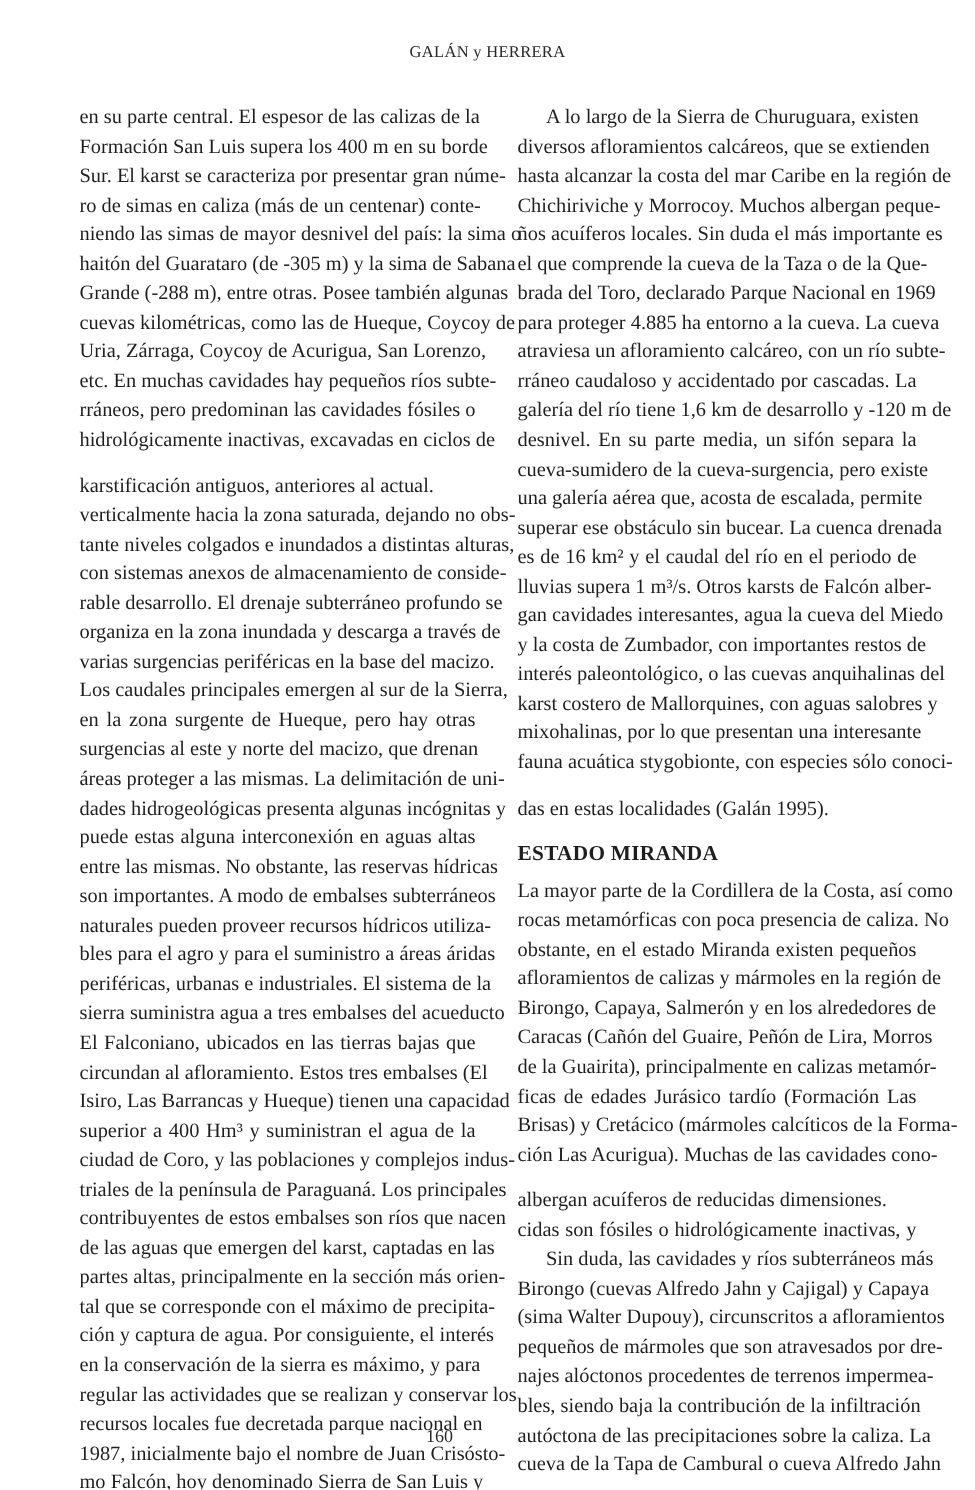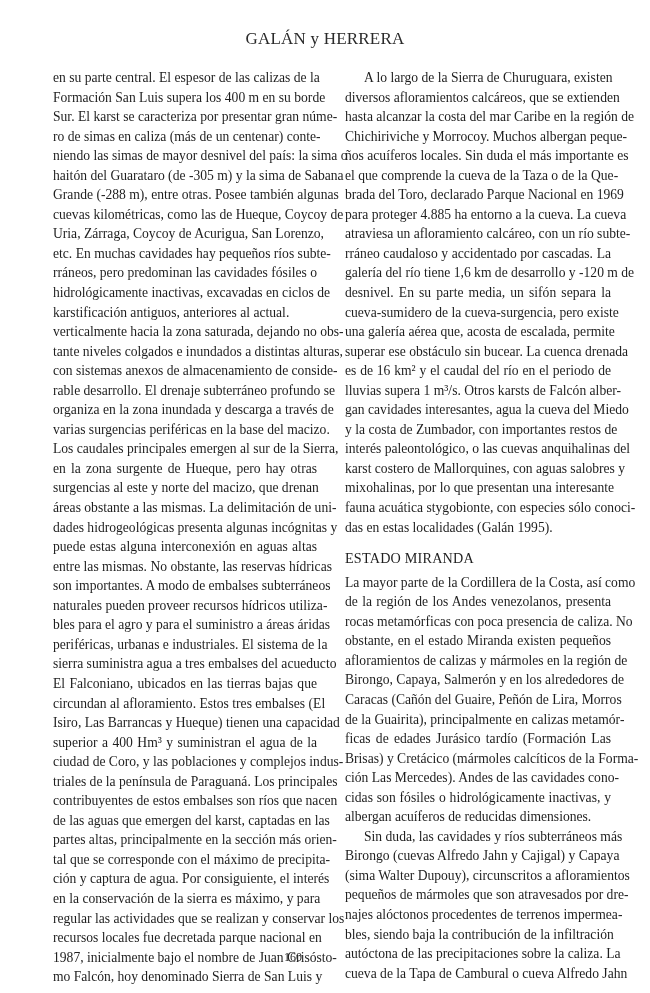--- a/index.html
+++ b/index.html
@@ -1,27 +1,27 @@
 <!DOCTYPE html>
 <html><head>
 <meta charset="utf-8">
 <style>
   html, body { margin:0; padding:0; background:#ffffff; }
   body { width:650px; height:993px; position:relative; overflow:hidden;
          font-family:"Liberation Serif","DejaVu Serif",serif; color:#1e1e1e; }
   .running-head { position:absolute; top:29px; left:0; width:650px; text-align:center;
-                  font-size:17px; letter-spacing:0.2px; color:#2a2a2a; }
+                  font-size:11px; letter-spacing:0.2px; color:#2a2a2a; }
   .col { position:absolute; top:68px; width:264px; font-size:13.6px; line-height:19.55px; }
   .col.left { left:53px; }
   .col.right { left:345px; width:266px; }
   .ln { display:block; height:19.55px; white-space:nowrap; text-align:justify;
         text-align-last:justify; overflow:visible; }
-  .ln.last { text-align-last:left; }
+  .ln.last { text-align-last:left;margin-top:11px; }
   .ln.indent { text-indent:19px; }
-  .heading { display:block; font-weight:normal; font-size:14.2px; height:19.55px;
+  .heading { display:block; font-weight:bold; font-size:14.2px; height:19.55px;
              margin-top:12px; margin-bottom:4px; letter-spacing:0.2px; }
   .page-number { position:absolute; top:950px; left:15px; width:556px; text-align:center;
                  font-size:12px; color:#2a2a2a; }
 </style>
 </head>
 <body>
 
 <div class="running-head">GALÁN y HERRERA</div>
 
 <div class="col left">
@@ -43,21 +43,21 @@
   <div id="lp2">
       <span class="ln">verticalmente hacia la zona saturada, dejando no obs-</span>
       <span class="ln">tante niveles colgados e inundados a distintas alturas,</span>
       <span class="ln">con sistemas anexos de almacenamiento de conside-</span>
       <span class="ln">rable desarrollo. El drenaje subterráneo profundo se</span>
       <span class="ln">organiza en la zona inundada y descarga a través de</span>
       <span class="ln">varias surgencias periféricas en la base del macizo.</span>
       <span class="ln">Los caudales principales emergen al sur de la Sierra,</span>
       <span class="ln">en la zona surgente de Hueque, pero hay otras</span>
       <span class="ln">surgencias al este y norte del macizo, que drenan</span>
-      <span class="ln">áreas obstante a las mismas. La delimitación de uni-</span>
+      <span class="ln">áreas proteger a las mismas. La delimitación de uni-</span>
       <span class="ln">dades hidrogeológicas presenta algunas incógnitas y</span>
       <span class="ln">puede estas alguna interconexión en aguas altas</span>
       <span class="ln">entre las mismas. No obstante, las reservas hídricas</span>
       <span class="ln">son importantes. A modo de embalses subterráneos</span>
       <span class="ln">naturales pueden proveer recursos hídricos utiliza-</span>
       <span class="ln">bles para el agro y para el suministro a áreas áridas</span>
       <span class="ln">periféricas, urbanas e industriales. El sistema de la</span>
       <span class="ln">sierra suministra agua a tres embalses del acueducto</span>
       <span class="ln">El Falconiano, ubicados en las tierras bajas que</span>
       <span class="ln">circundan al afloramiento. Estos tres embalses (El</span>
@@ -101,32 +101,31 @@
       <span class="ln">y la costa de Zumbador, con importantes restos de</span>
       <span class="ln">interés paleontológico, o las cuevas anquihalinas del</span>
       <span class="ln">karst costero de Mallorquines, con aguas salobres y</span>
       <span class="ln">mixohalinas, por lo que presentan una interesante</span>
       <span class="ln">fauna acuática stygobionte, con especies sólo conoci-</span>
       <span class="ln last">das en estas localidades (Galán 1995).</span>
     </div>
   <div class="heading">ESTADO MIRANDA</div>
   <div id="rp2">
       <span class="ln">La mayor parte de la Cordillera de la Costa, así como</span>
-      <span class="ln">de la región de los Andes venezolanos, presenta</span>
       <span class="ln">rocas metamórficas con poca presencia de caliza. No</span>
       <span class="ln">obstante, en el estado Miranda existen pequeños</span>
       <span class="ln">afloramientos de calizas y mármoles en la región de</span>
       <span class="ln">Birongo, Capaya, Salmerón y en los alrededores de</span>
       <span class="ln">Caracas (Cañón del Guaire, Peñón de Lira, Morros</span>
       <span class="ln">de la Guairita), principalmente en calizas metamór-</span>
       <span class="ln">ficas de edades Jurásico tardío (Formación Las</span>
       <span class="ln">Brisas) y Cretácico (mármoles calcíticos de la Forma-</span>
-      <span class="ln">ción Las Mercedes). Andes de las cavidades cono-</span>
+      <span class="ln">ción Las Acurigua). Muchas de las cavidades cono-</span>
+      <span class="ln last">albergan acuíferos de reducidas dimensiones.</span>
       <span class="ln">cidas son fósiles o hidrológicamente inactivas, y</span>
-      <span class="ln last">albergan acuíferos de reducidas dimensiones.</span>
     </div>
   <div id="rp3">
       <span class="ln indent">Sin duda, las cavidades y ríos subterráneos más</span>
       <span class="ln">Birongo (cuevas Alfredo Jahn y Cajigal) y Capaya</span>
       <span class="ln">(sima Walter Dupouy), circunscritos a afloramientos</span>
       <span class="ln">pequeños de mármoles que son atravesados por dre-</span>
       <span class="ln">najes alóctonos procedentes de terrenos impermea-</span>
       <span class="ln">bles, siendo baja la contribución de la infiltración</span>
       <span class="ln">autóctona de las precipitaciones sobre la caliza. La</span>
       <span class="ln">cueva de la Tapa de Cambural o cueva Alfredo Jahn</span>

